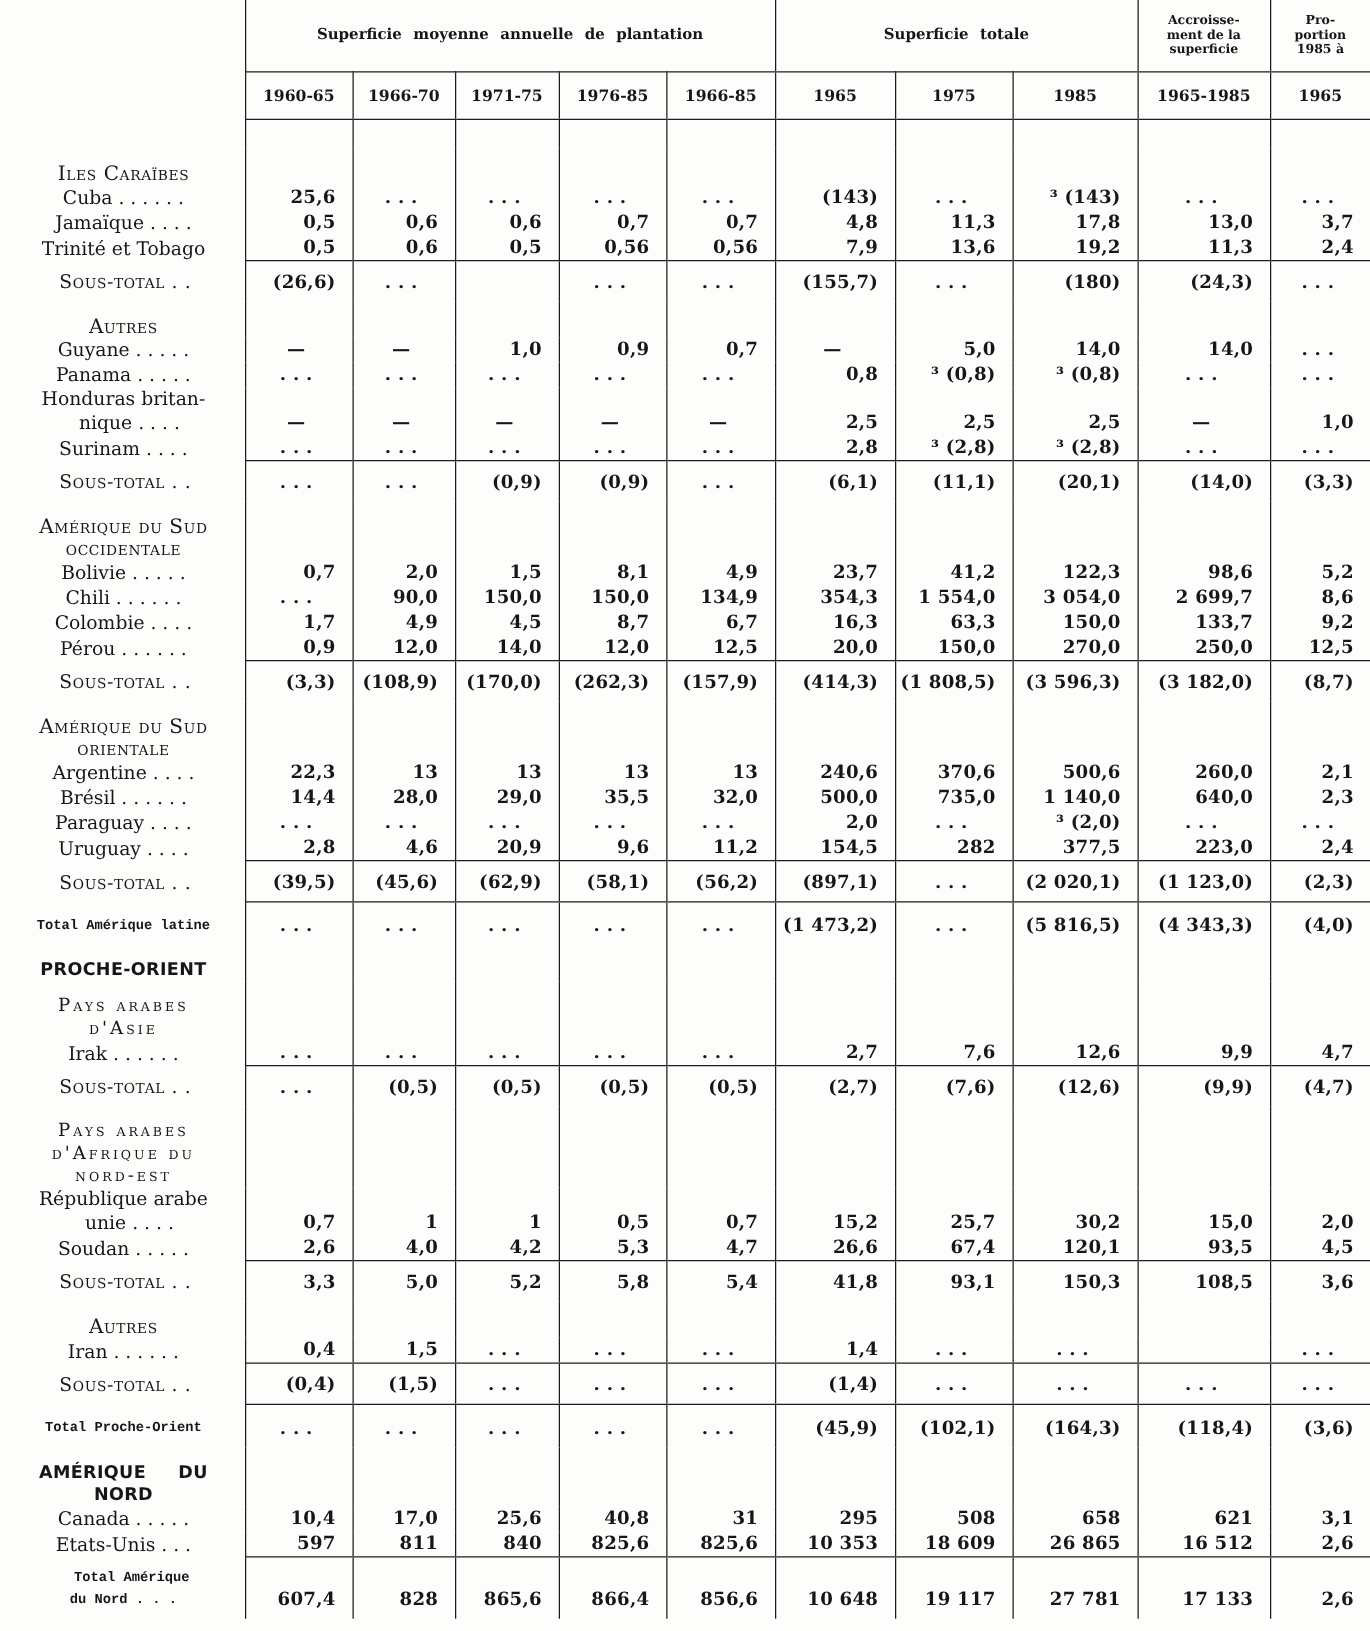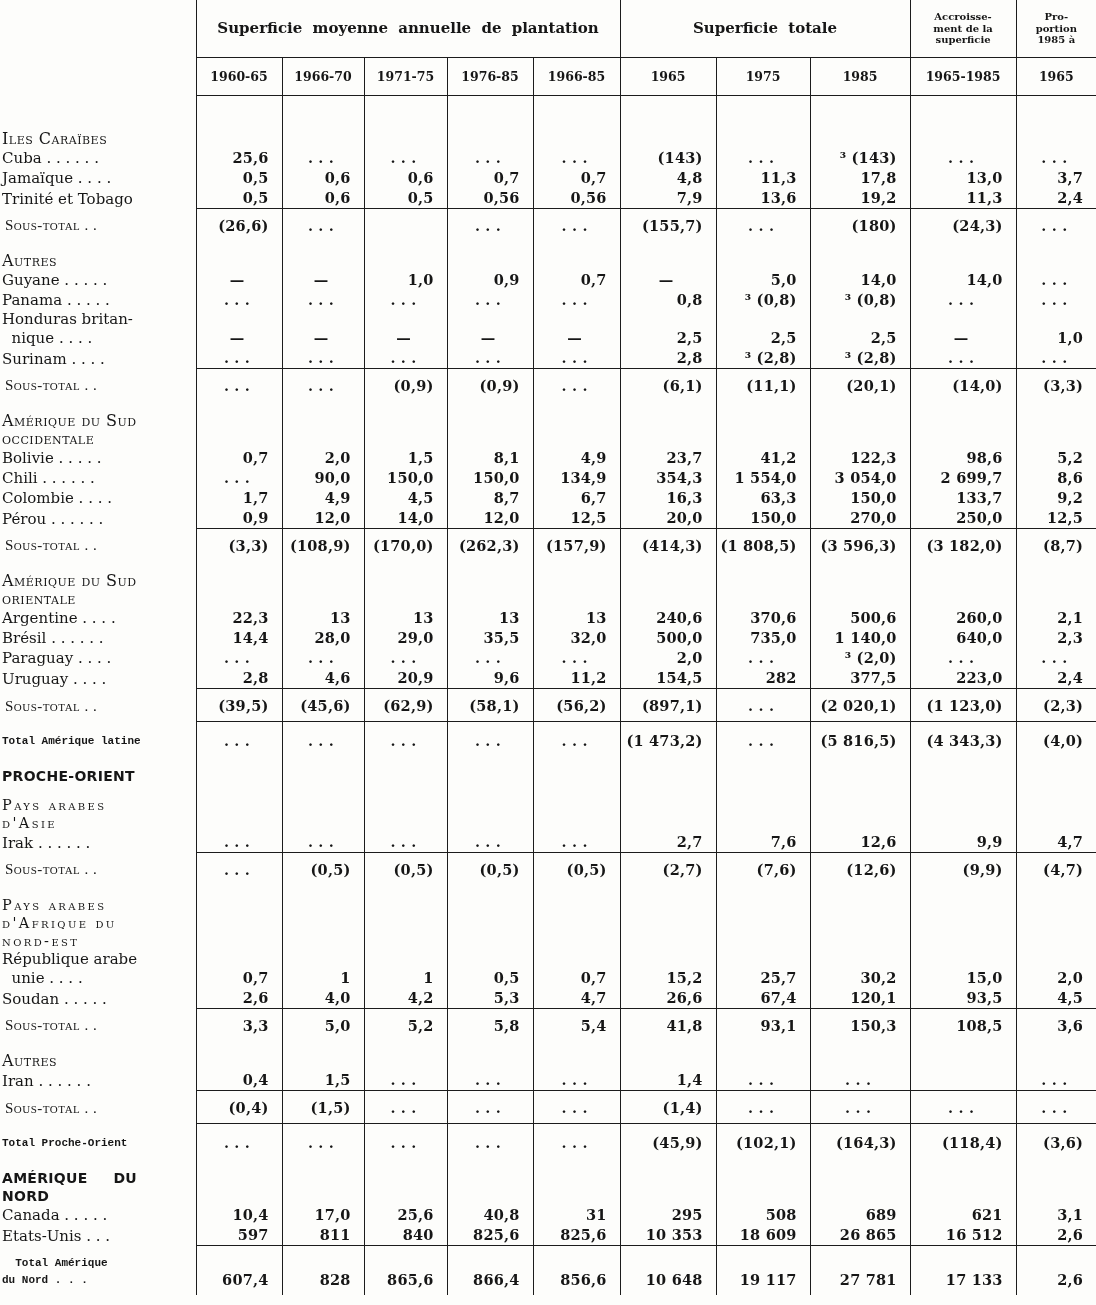--- a/index.html
+++ b/index.html
@@ -22,39 +22,39 @@
   th.grp, th.yr, td.num, td.sp { border-left: 1.6px solid #1c1c1c; }
 
   
   th.corner { }
   th.grp {
     border-bottom: 1.6px solid #1c1c1c;
     font-weight: bold;
     text-align: center;
     vertical-align: middle;
     height: 57px;
-    font-size: 15px;
+    font-size: 12px;
     line-height: 1.15;
     white-space: pre-line;
     word-spacing: 5px;
   }
   th.grp.small { font-size: 10px; word-spacing: 0; }
   th.yr {
     border-bottom: 1.6px solid #1c1c1c;
     font-weight: bold;
     font-size: 12.5px;
     text-align: center;
     vertical-align: middle;
     height: 38px;
   }
   tr.spacer td { height: 24px; }
 
   
   td.lab {
-    text-align: left;
+    text-align: center;
     padding-left: 2px;
     font-size: 15px;
     line-height: 19px;
     white-space: pre-line;
   }
   td.num {
     text-align: right;
     padding-right: 13px;
     padding-bottom: 1px;
     font-weight: bold;
@@ -70,21 +70,21 @@
   tr.sec.scsp td.lab { letter-spacing: 2.4px; font-size: 14.5px; margin-left: 12px; }
   tr.sec.bold td.lab {
     font-variant: normal;
     font-family: "DejaVu Sans", sans-serif;
     font-weight: bold;
     font-size: 14px;
     letter-spacing: 0.3px;
     line-height: 18px;
   }
   tr.sub td { padding-top: 7px; padding-bottom: 6px; }
-  tr.sub td.lab { font-variant: small-caps; padding-left: 5px; letter-spacing: 0.5px; font-family: Liberation Serif, serif; }
+  tr.sub td.lab { font-variant: small-caps; padding-left: 5px; letter-spacing: 0.5px; }
   tr.tot td { padding-top: 9px; padding-bottom: 6px; }
   tr.tot td.lab {
     font-family: Liberation Mono, monospace;
     font-weight: bold;
     font-size: 11px;
     line-height: 17px;
   }
   tr.rule td.num { border-bottom: 1.4px solid #1c1c1c; }
 </style>
 </head>
@@ -634,21 +634,21 @@
       </tr>
       <tr class="row">
         <td class="lab">Canada . . . . .</td>
         <td class="num">10,4</td>
         <td class="num">17,0</td>
         <td class="num">25,6</td>
         <td class="num">40,8</td>
         <td class="num">31</td>
         <td class="num">295</td>
         <td class="num">508</td>
-        <td class="num">689</td>
+        <td class="num">658</td>
         <td class="num">621</td>
         <td class="num">3,1</td>
       </tr>
       <tr class="row rule">
         <td class="lab">Etats-Unis  . . .</td>
         <td class="num">597</td>
         <td class="num">811</td>
         <td class="num">840</td>
         <td class="num">825,6</td>
         <td class="num">825,6</td>

